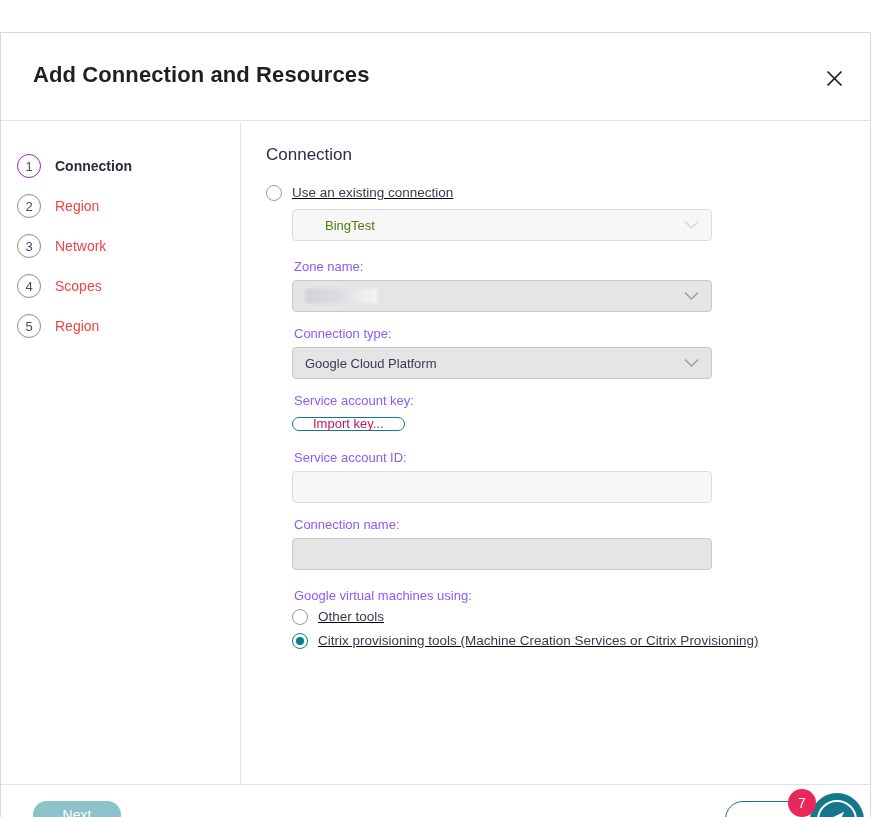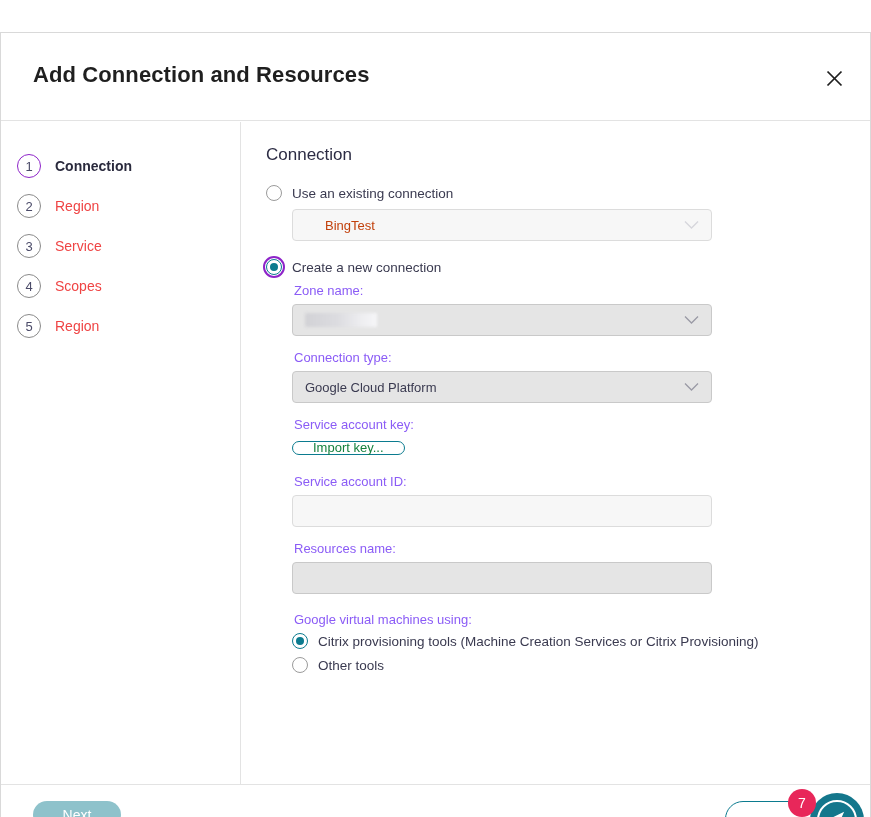--- a/index.html
+++ b/index.html
@@ -116,23 +116,24 @@
   .panel-heading {
     font-size: 17px;
     color: #2c2c44;
     margin: 0 0 20px 0;
     font-weight: normal;
   }
 
   
   .radio-row {
     display: flex;
-    align-items: flex-end;
+    align-items: flex-start;
     cursor: pointer;
     margin-bottom: 8px;
+    text-decoration: underline;
   }
   .radio {
     width: 16px;
     height: 16px;
     border-radius: 50%;
     border: 1.6px solid #9b9b9b;
     background: #ffffff;
     box-sizing: border-box;
     flex: none;
     position: relative;
@@ -178,21 +179,21 @@
     display: flex;
     align-items: center;
     padding: 0 12px;
     font-size: 13px;
     color: #3a3a50;
     cursor: pointer;
   }
   .select-box.disabled, .text-box.disabled {
     background: #f7f7f7;
     border-color: #dcdcdc;
-    color: #c2410c;
+    color: #4d7c0f;
     cursor: default;
     padding-left: 32px;
   }
   .chev {
     position: absolute;
     right: 12px;
     top: 50%;
     transform: translateY(-50%);
     pointer-events: none;
   }
@@ -211,21 +212,21 @@
   
   .pill-outline {
     display: inline-flex;
     align-items: center;
     justify-content: center;
     height: 14px;
     padding: 0 20px;
     border: 1.6px solid #0b7b8f;
     border-radius: 14px;
     background: #ffffff;
-    color: #15803d;
+    color: #be185d;
     font-size: 13px;
     cursor: pointer;
     font-family: "Liberation Sans", sans-serif;
   }
 
   
   .dialog-footer {
     position: absolute;
     left: 0; right: 0; bottom: 0;
     height: 64px;
@@ -325,21 +326,21 @@
     <div class="step active">
       <div class="step-num">1</div>
       <div class="step-label">Connection</div>
     </div>
     <div class="step">
       <div class="step-num">2</div>
       <div class="step-label">Region</div>
     </div>
     <div class="step">
       <div class="step-num">3</div>
-      <div class="step-label">Service</div>
+      <div class="step-label">Network</div>
     </div>
     <div class="step">
       <div class="step-num">4</div>
       <div class="step-label">Scopes</div>
     </div>
     <div class="step">
       <div class="step-num">5</div>
       <div class="step-label">Region</div>
     </div>
   </div>
@@ -357,24 +358,20 @@
         <span class="chev">
           <svg width="15" height="9" viewBox="0 0 15 9">
               <polyline points="1,1 7.5,7.5 14,1" fill="none" stroke="#d6d6dc" stroke-width="1.3"></polyline>
             </svg>
         </span>
       </div>
     </div>
 
     <div class="spacer-18"></div>
 
-    <div class="radio-row">
-      <span class="radio checked focused"></span>
-      <span class="radio-label">Create a new connection</span>
-    </div>
 
     <div class="field-block">
       <div class="field-label">Zone name:</div>
       <div class="select-box">
         <span class="redacted"></span>
         <span class="chev">
           <svg width="15" height="9" viewBox="0 0 15 9">
               <polyline points="1,1 7.5,7.5 14,1" fill="none" stroke="#9a9aa5" stroke-width="1.3"></polyline>
             </svg>
         </span>
@@ -399,35 +396,35 @@
 
       <div class="spacer-18"></div>
 
       <div class="field-label">Service account ID:</div>
       <div class="text-box disabled">
         <span></span>
       </div>
 
       <div class="spacer-14"></div>
 
-      <div class="field-label">Resources name:</div>
+      <div class="field-label">Connection name:</div>
       <div class="text-box">
         <span></span>
       </div>
 
       <div class="spacer-18"></div>
 
       <div class="field-label">Google virtual machines using:</div>
+      <div class="radio-row">
+        <span class="radio"></span>
+        <span class="radio-label">Other tools</span>
+      </div>
       <div class="radio-row">
         <span class="radio checked"></span>
         <span class="radio-label">Citrix provisioning tools (Machine Creation Services or Citrix Provisioning)</span>
-      </div>
-      <div class="radio-row">
-        <span class="radio"></span>
-        <span class="radio-label">Other tools</span>
       </div>
     </div>
   </div>
 
   <div class="dialog-footer">
     <button class="btn-next">Next</button>
     <button class="btn-cancel">Cancel</button>
   </div>
 
   <div class="fab">

